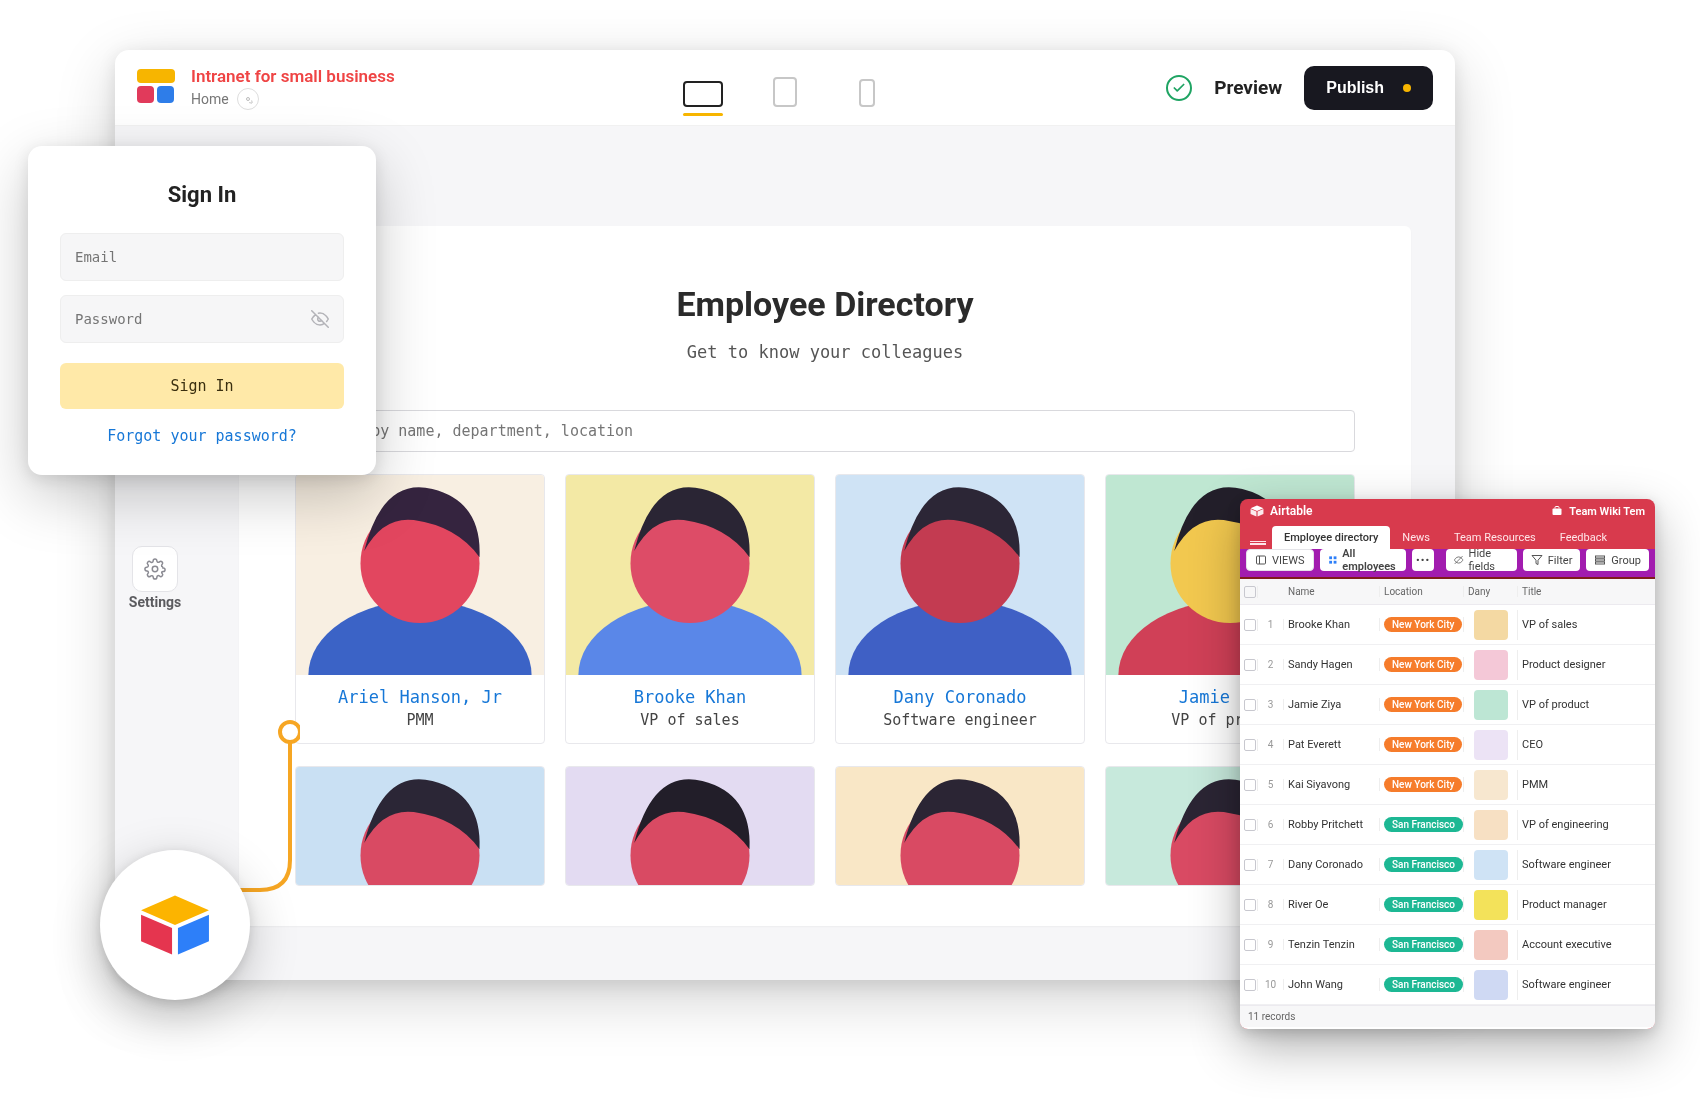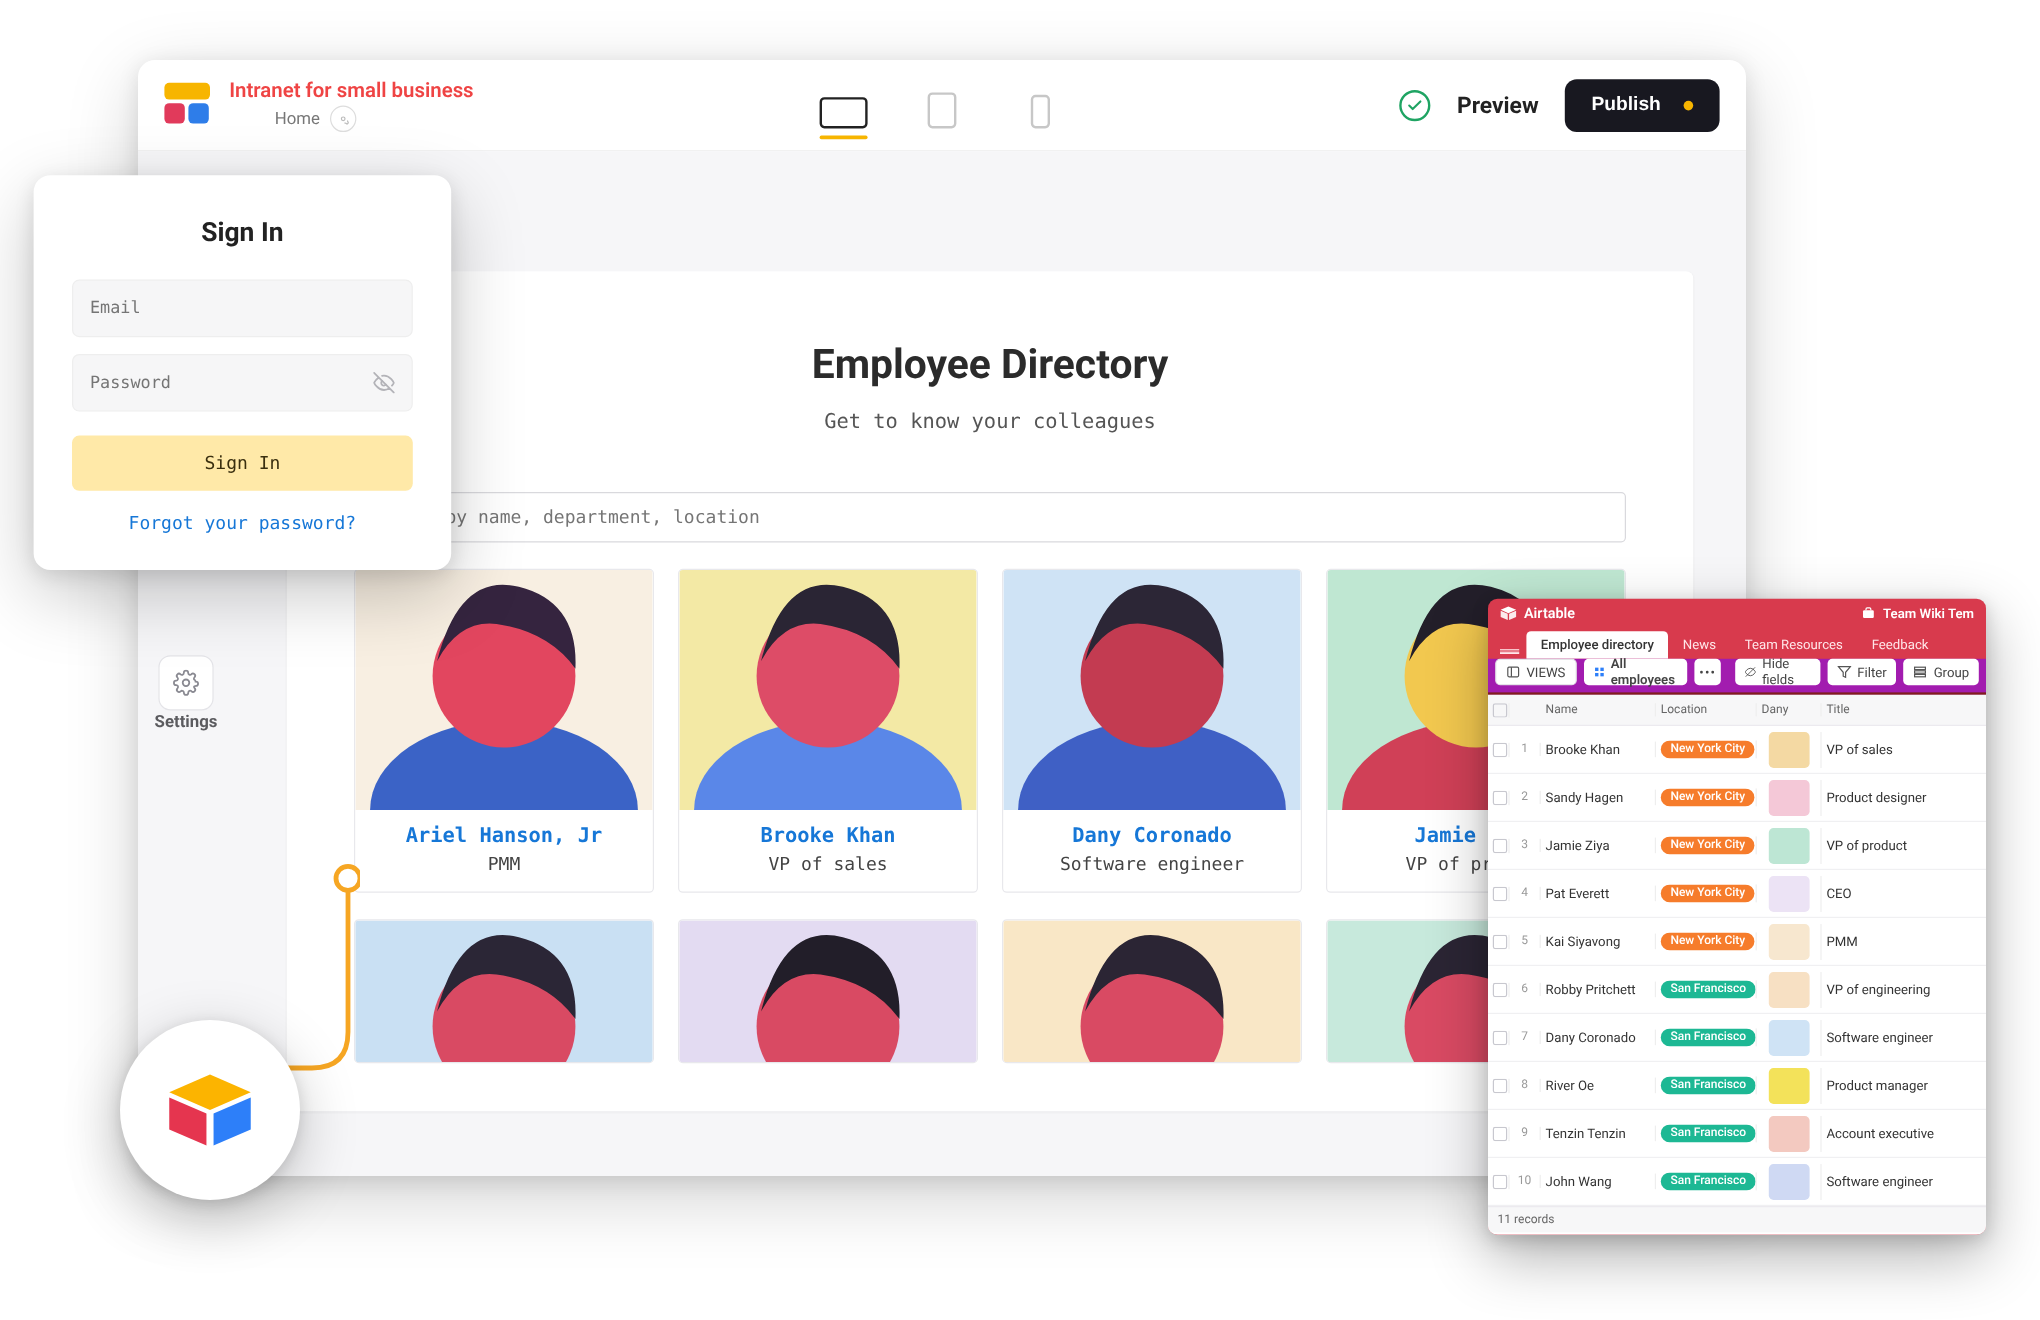--- a/index.html
+++ b/index.html
@@ -37,21 +37,21 @@
     margin-right: 16px;
   }
   .app-logo .bar { width: 38px; height: 14px; background: #f7b500; border-radius: 4px; }
   .app-logo .sq  { width: 17px; height: 17px; border-radius: 4px; }
   .app-logo .sq.red  { background: #e13a5b; }
   .app-logo .sq.blue { background: #2e7de9; }
 
   .title-block { display: flex; flex-direction: column; gap: 2px; }
   .page-title { font-size: 17px; font-weight: 600; color: #ef4444; }
   .breadcrumb { display: flex; align-items: center; gap: 8px; }
-  .breadcrumb-home { font-size: 14px; color: #777; margin-left: 38px; }
+  .breadcrumb-home { font-size: 14px; color: #777; }
   .gear-pill {
     width: 22px; height: 22px; border: 1px solid #ddd; border-radius: 50%;
     display:flex; align-items:center; justify-content:center; color:#bbb; font-size:12px;
   }
 
   .device-switch {
     position: absolute; left: 50%; transform: translateX(-50%);
     display: flex; gap: 34px; align-items:flex-end;
     height: 76px; padding-bottom: 10px;
   }
@@ -101,21 +101,21 @@
   }
   .site-title { text-align:center; font-size:34px; font-weight:700; color:#2b2b2b; margin-bottom:18px; }
   .site-sub   { text-align:center; font-size:17px; color:#555; margin-bottom:48px; }
   .search-box {
     width: 100%; height: 42px; border:1px solid #d9d9dd; border-radius:4px;
     padding: 0 12px; font-size:15px; color:#999; background:#fff;
   }
   .emp-grid { display:grid; grid-template-columns: repeat(4, 1fr); gap: 20px; margin-top: 22px; }
   .emp-card { border:1px solid #e8e8ec; border-radius:4px; overflow:hidden; background:#fff; }
   .emp-illus { height: 200px; position:relative; overflow:hidden; }
-  .emp-name { text-align:center; font-size:17px; font-weight:700; color:#1677d7; padding:12px 6px 4px; }
+  .emp-name { text-align:center; font-size:17px; font-weight:400; color:#1677d7; padding:12px 6px 4px; }
   .emp-role { text-align:center; font-size:15px; color:#444; padding-bottom:14px; }
   .emp-grid.second .emp-card { height: 120px; } 
   .emp-grid.second .emp-illus { height: 120px; }
 
   
   .signin {
     position:absolute; top: 146px; left: 28px;
     width: 348px; background:#fff; border-radius:14px;
     box-shadow: 0 20px 60px rgba(0,0,0,0.22), 0 4px 16px rgba(0,0,0,0.10);
     padding: 36px 32px 30px;

